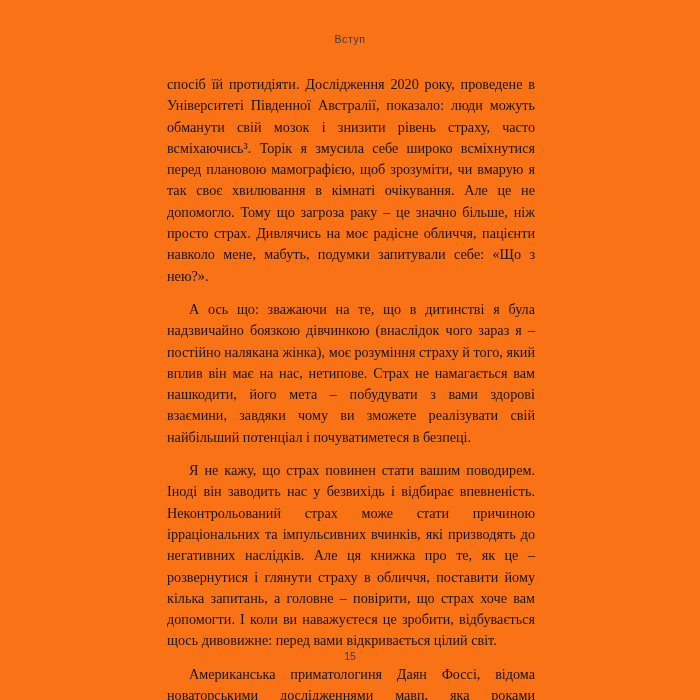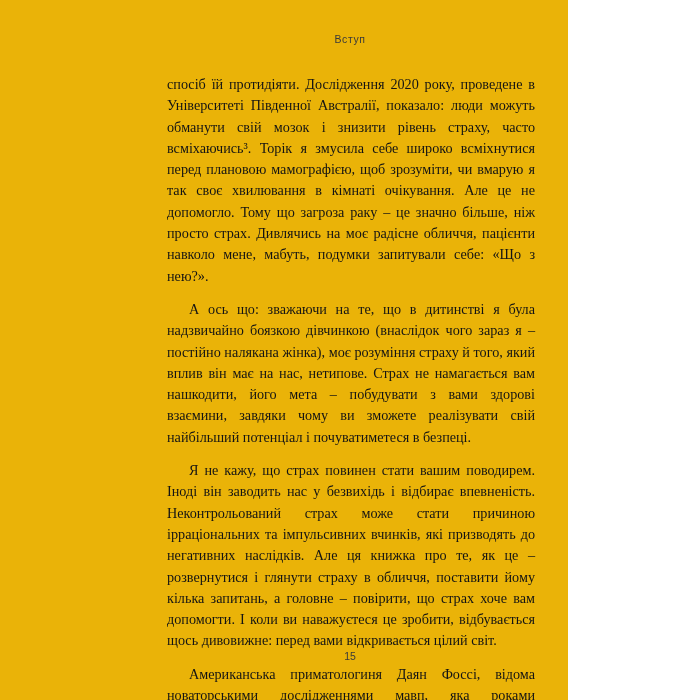--- a/index.html
+++ b/index.html
@@ -2,23 +2,23 @@
 <html><head>
 <meta charset="utf-8">
 <style>
   html, body {
     margin: 0;
     padding: 0;
     background: #ffffff;
   }
   .page {
     position: relative;
-    width: 568px;
+    width: 700px;
     height: 700px;
-    background: #eab308;
+    background: #f97316;
     font-family: "Liberation Serif", serif;
     color: #1a1a1a;
     overflow: hidden;
   }
   .running-head {
     position: absolute;
     top: 33px;
     left: 0;
     width: 700px;
     text-align: center;

